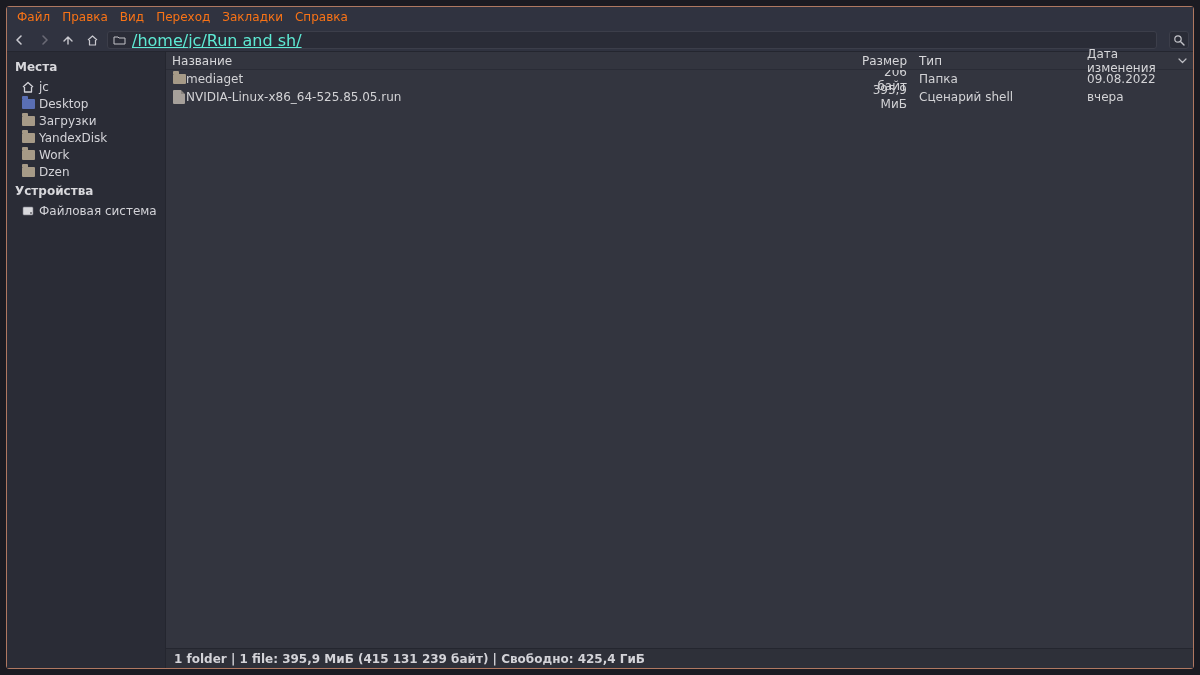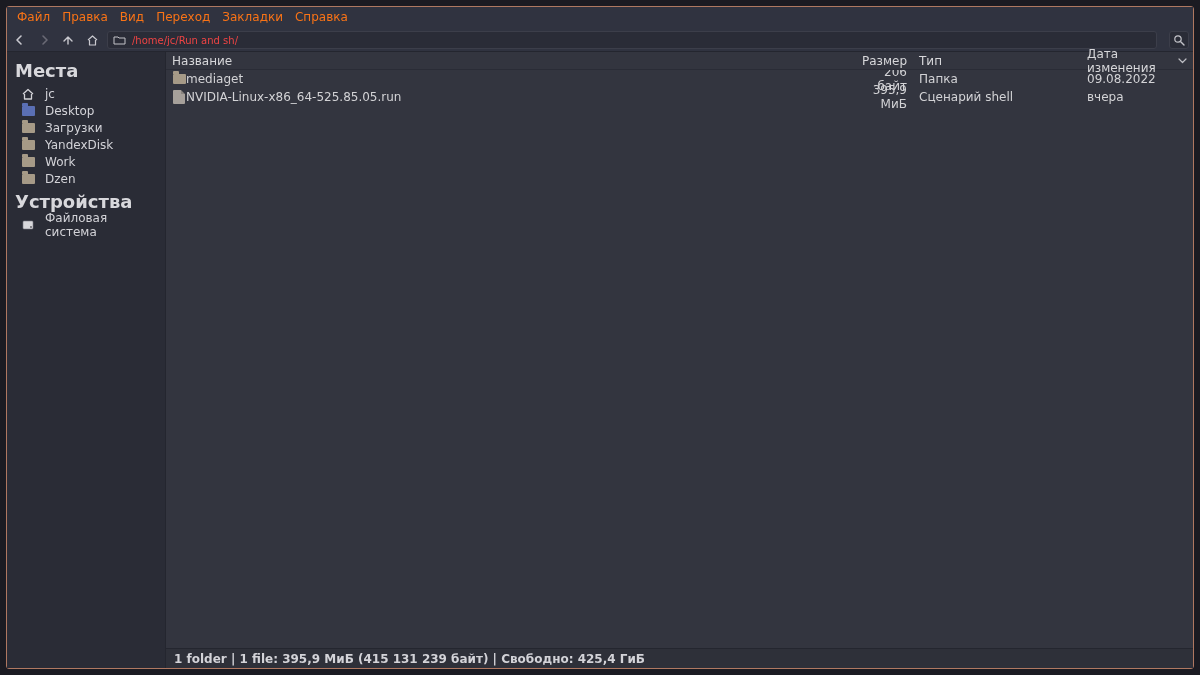--- a/index.html
+++ b/index.html
@@ -12,28 +12,28 @@
   
   .menubar { display: flex; align-items: center; height: 20px; padding: 0 4px; background: #303340; color: #cfc7c2; }
   .menuitem { padding: 2px 6px; cursor: default; color: #f97316; }
   
   .toolbar { display: flex; align-items: center; height: 22px; padding: 0 4px; gap: 6px; background: #303340; margin-top: 2px; }
   .tbtn { width: 18px; height: 18px; display: flex; align-items: center; justify-content: center; color: #c9c9cf; border-radius: 3px; }
   .tbtn.disabled { color: #6a6a75; }
   .tbtn svg { display: block; }
   .pathbar { flex: 1; display: flex; align-items: center; height: 18px; background: #2a2c37; border: 1px solid #3c3e4a; border-radius: 3px; overflow: hidden; }
   .pathicon { width: 22px; display: flex; align-items: center; justify-content: center; color: #c2c2c8; }
-  .pathinput { flex: 1; background: transparent; border: none; outline: none; color: #ef4444; font-size: 10px; padding: 0 2px; }
+  .pathinput { flex: 1; background: transparent; border: none; outline: none; color: #5eead4; font-size: 16px; padding: 0 2px; text-decoration: underline; }
   .searcharea { width: 20px; height: 18px; display: flex; align-items: center; justify-content: center; color: #c2c2c8; border: 1px solid #3c3e4a; border-radius: 3px; background: #2a2c37; margin-left: 6px; }
   .separator { height: 1px; background: #24262f; }
   
   .main { flex: 1; display: flex; min-height: 0; }
   .sidebar { width: 159px; background: #2a2c36; border-right: 1px solid #24262f; padding-top: 4px; color: #d3d3d8; }
-  .side-header { font-weight: bold; padding: 4px 8px 4px 8px; color: #d8d8dc; font-size: 18px; }
-  .side-item { display: flex; align-items: center; gap: 10px; padding: 2px 8px 2px 14px; color: #d3d3d8; height: 17px; }
+  .side-header { font-weight: bold; padding: 4px 8px 4px 8px; color: #d8d8dc; font-size: 12px; }
+  .side-item { display: flex; align-items: center; gap: 4px; padding: 2px 8px 2px 14px; color: #d3d3d8; height: 17px; }
   .side-icon { width: 14px; height: 14px; display: flex; align-items: center; justify-content: center; }
   .folder-ico { width: 13px; height: 10px; background: #a69a87; border-radius: 1px; position: relative; }
   .folder-ico.blue { background: #5a6fb4; }
   .folder-ico::before { content: ""; position: absolute; top: -3px; left: 0; width: 6px; height: 3px; background: inherit; border-radius: 1px 1px 0 0; }
   .home-ico svg, .disk-ico svg { display: block; }
   .filelist { flex: 1; display: flex; flex-direction: column; background: #33353f; }
   .listheader { display: flex; align-items: flex-end; height: 18px; color: #d7d7da; border-bottom: 1px solid #2a2c36; }
   .col { padding: 0 6px; display: flex; align-items: center; height: 100%; }
   .col-name { flex: 1; }
   .col-size { width: 60px; justify-content: flex-end; text-align: right; }

